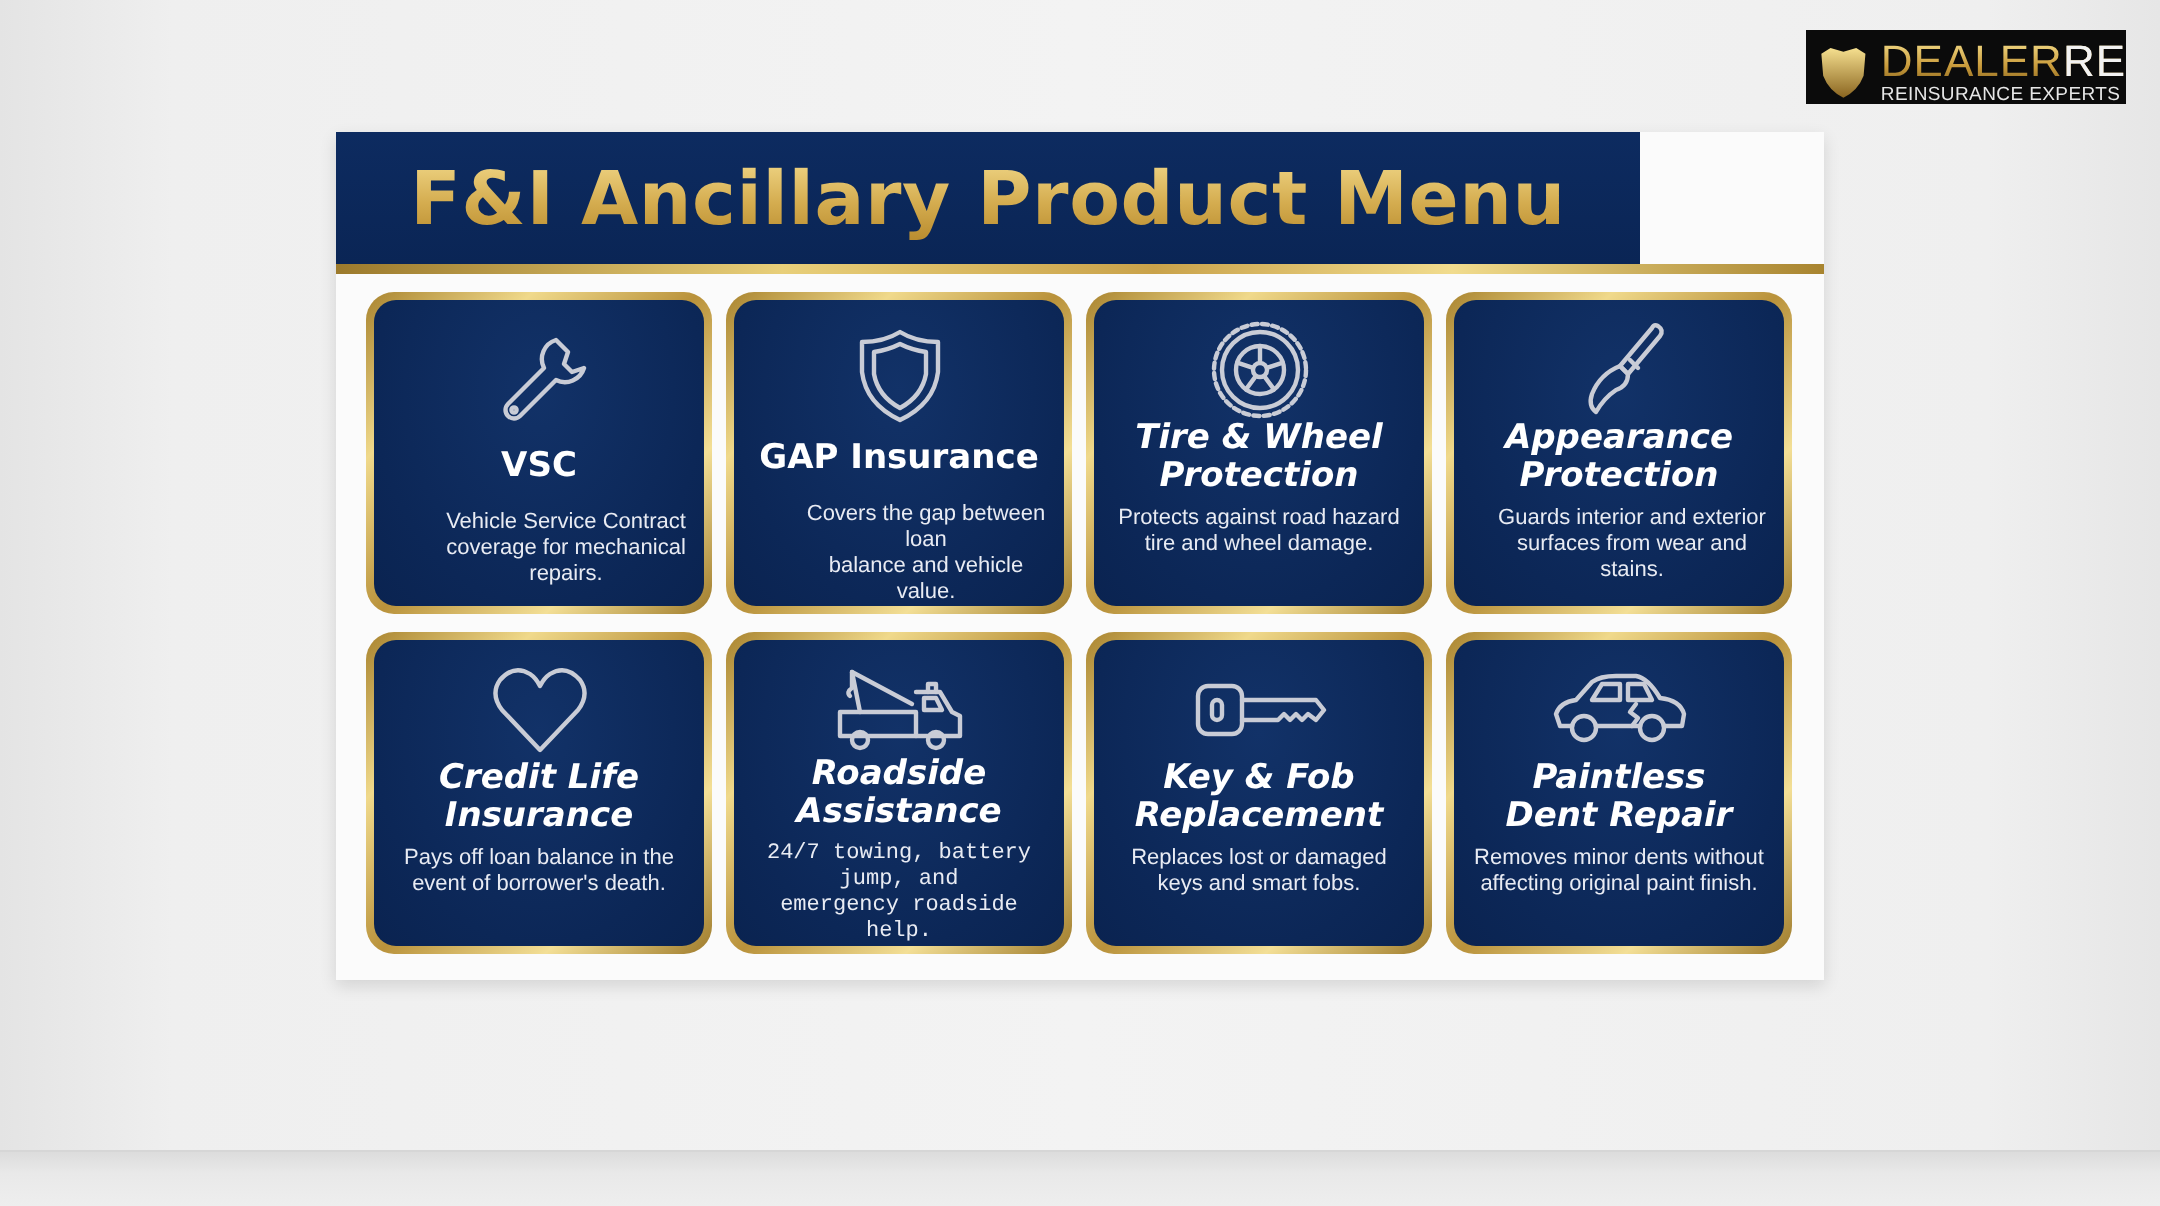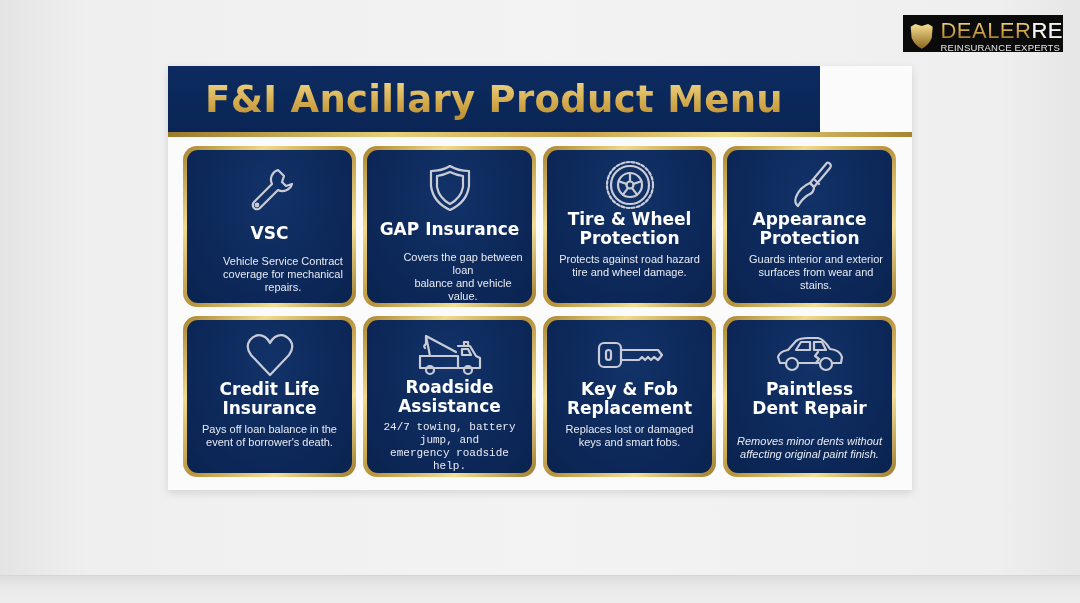--- a/index.html
+++ b/index.html
@@ -48,21 +48,21 @@
     background: linear-gradient(135deg,#a9842f 0%,#f0d98b 25%,#b9923b 50%,#f3df96 75%,#9f7b2b 100%);
   }
   .card-inner {
     width:100%; height:100%; border-radius:11px; box-sizing:border-box;
     background: radial-gradient(ellipse at 50% 30%, #123268 0%, #0c2757 70%, #0a2350 100%);
     display:flex; flex-direction:column; align-items:center; color:#fff; text-align:center;
   }
   .icon { margin-top:12px; height:56px; display:flex; align-items:center; justify-content:center; }
   .icon svg { stroke:#c9ccd6; fill:none; stroke-width:2.2; stroke-linecap:round; stroke-linejoin:round; }
   .card-title { font-weight:bold; font-size:17px; line-height:19px; color:#fff; margin-top:6px; }
-  .card-title.two { margin-top:0; }
+  .card-title.two { margin-top:0;font-style:italic; }
   .card-desc { font-family:"Liberation Sans", sans-serif; font-size:11px; line-height:13px; color:#e8ebf3; margin-top:7px; padding:0 6px; }
   .card-title.one + .card-desc { margin-top:12px;padding-left:33px; }
 </style>
 </head>
 <body>
 
 <div class="floor"></div>
 
 <div class="logo">
   <svg class="shield" viewBox="0 0 32 32">
@@ -232,19 +232,19 @@
           <circle cx="52" cy="29" r="6"></circle>
           <path d="M22 15 L27 7 L36 7 L36 15 Z"></path>
           <path d="M40 7 L48 7 L52 15 L40 15 Z"></path>
           <path d="M44 17 L41 21 L45 24 L42 28"></path>
         </svg>
       </div>
       <div class="card-title two">
         <div>Paintless</div>
         <div>Dent Repair</div>
       </div>
-      <div class="card-desc" style="margin-top:17px;font-style:italic;">
+      <div class="card-desc" style="margin-top:5px;">
         <div>Removes minor dents without</div>
         <div>affecting original paint finish.</div>
       </div>
     </div>
   </div>
 </div>
 
 </body></html>

